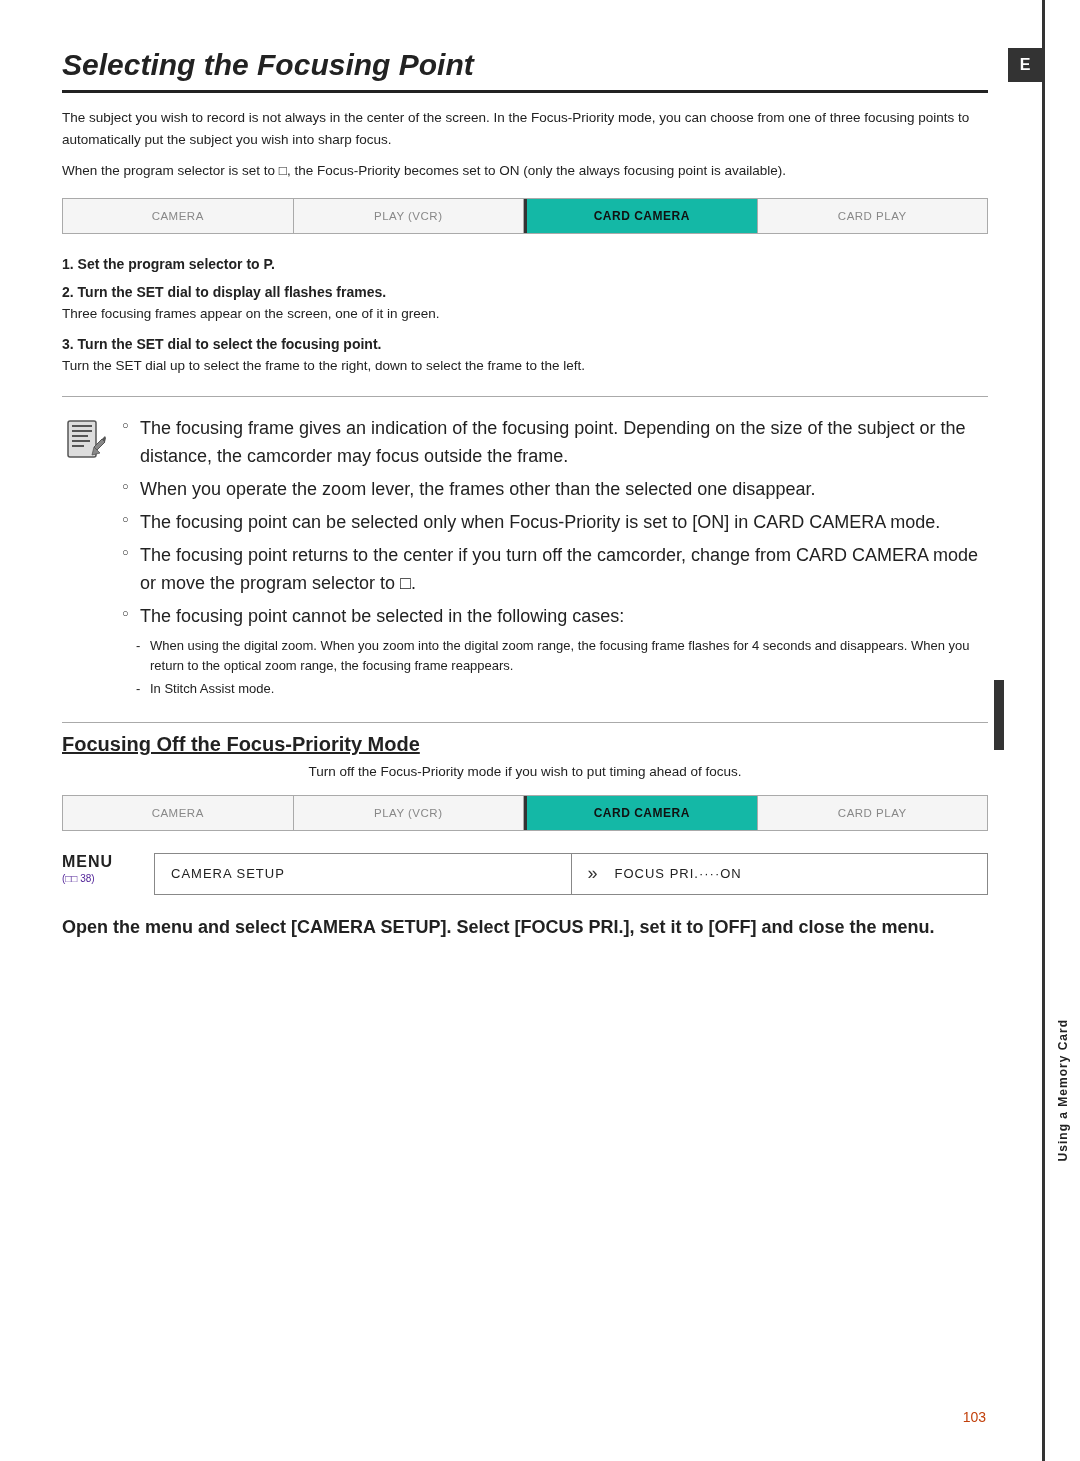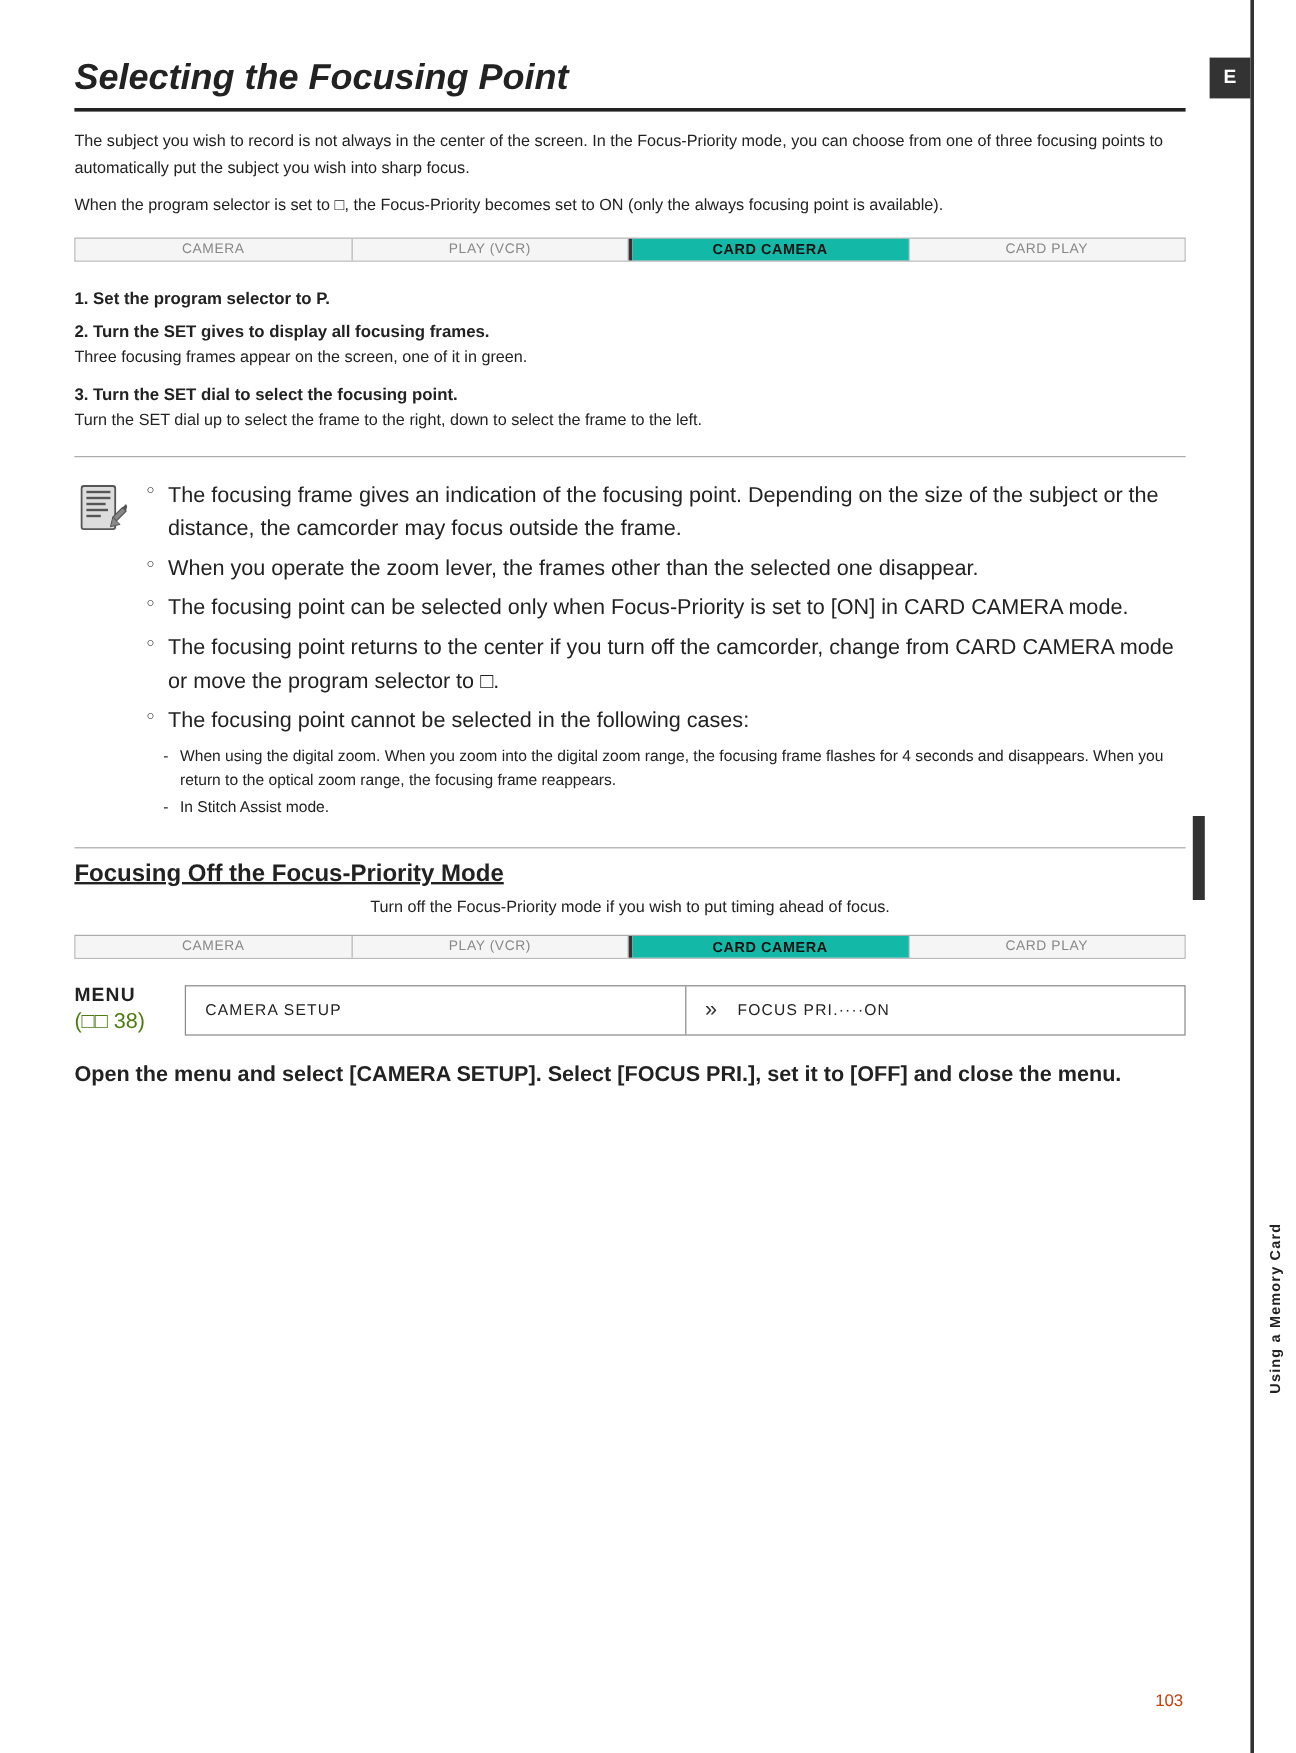--- a/index.html
+++ b/index.html
@@ -68,21 +68,21 @@
     .intro-text {
       font-size: 13.5px;
       line-height: 1.6;
       margin: 14px 0 10px 0;
     }
     
     .mode-bar {
       display: flex;
       border: 1px solid #aaa;
       margin: 16px 0 22px 0;
-      height: 20px;
+      height: 36px;
     }
     .mode-item {
       flex: 1;
       display: flex;
       align-items: center;
       justify-content: center;
       font-size: 11.5px;
       font-weight: normal;
       color: #888;
       border-right: 1px solid #aaa;
@@ -191,22 +191,22 @@
       justify-content: flex-start;
       margin-right: 10px;
       min-width: 70px;
     }
     .menu-label {
       font-size: 16px;
       font-weight: 900;
       letter-spacing: 1px;
     }
     .menu-ref {
-      font-size: 18px;
-      color: #4d7c0f;
+      font-size: 10px;
+      color: #4c1d95;
       margin-top: 2px;
     }
     .menu-box {
       display: flex;
       border: 1.5px solid #888;
       flex: 1;
       height: 42px;
       align-items: center;
     }
     .menu-box-item {
@@ -269,21 +269,21 @@
       <div class="mode-item">PLAY (VCR)</div>
       <div class="mode-separator"></div>
       <div class="mode-item active">CARD CAMERA</div>
       <div class="mode-item">CARD PLAY</div>
     </div>
 
     <div class="step">
       <p class="step-title">1. <span>Set the program selector to P.</span></p>
     </div>
     <div class="step">
-      <p class="step-title">2. <span>Turn the SET gives to display all focusing frames.</span></p>
+      <p class="step-title">2. <span>Turn the SET dial to display all flashes frames.</span></p>
       <p class="step-desc">Three focusing frames appear on the screen, one of it in green.</p>
     </div>
     <div class="step">
       <p class="step-title">3. <span>Turn the SET dial to select the focusing point.</span></p>
       <p class="step-desc">Turn the SET dial up to select the frame to the right, down to select the frame to the left.</p>
     </div>
 
     <hr class="divider">
 
     <div class="note-box">

